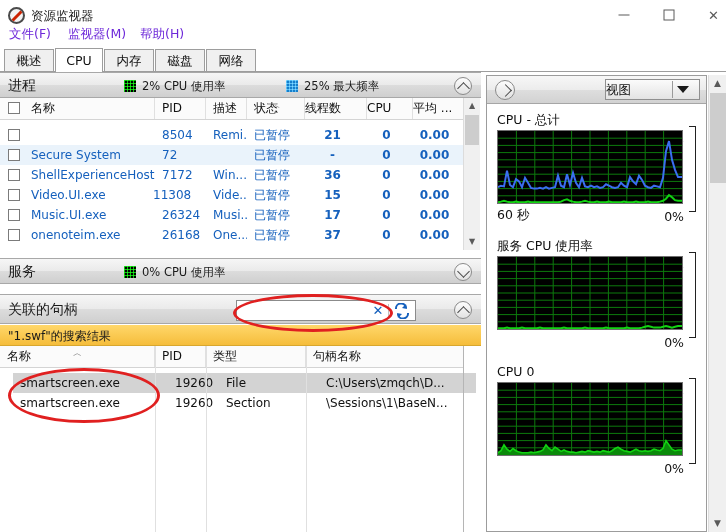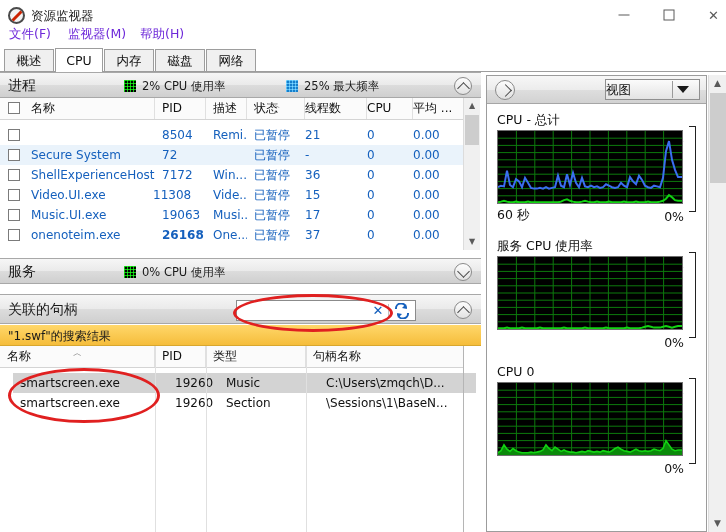--- a/index.html
+++ b/index.html
@@ -81,21 +81,21 @@
   .sortmark{position:absolute;top:-3px;left:50%;margin-left:-4px;font-size:9px;color:#777;}
   .hcheck{position:absolute;left:8px;top:4px;width:12px;height:12px;border:1px solid #7b7b7b;
     background:#fff;box-sizing:border-box;}
   .rowcheck{position:absolute;left:8px;top:4px;width:12px;height:12px;border:1px solid #7b7b7b;
     background:#fff;box-sizing:border-box;}
 
   .trow{position:absolute;left:0;width:463px;height:20px;}
   .trow.alt{background:#eaf3fb;}
   .td{position:absolute;top:0;height:20px;line-height:20px;font-size:12px;color:#1560bd;
     white-space:nowrap;overflow:hidden;box-sizing:border-box;}
-  .td.num{text-align:left;padding-right:7px;}
+  .td.num{text-align:center;padding-right:7px;font-weight:bold;}
   .td.txt{padding-left:7px;}
 
   
   .vscroll{position:absolute;width:17px;background:#f0f0f0;border-left:1px solid #dcdcdc;box-sizing:border-box;}
   .vscroll .arrow{position:absolute;left:0;width:16px;height:16px;color:#5a5a5a;font-size:8px;
     text-align:center;line-height:16px;cursor:default;}
   .vscroll .arrow.top{top:0;}
   .vscroll .arrow.bot{bottom:0;}
   .vscroll .thumb{position:absolute;left:1px;width:14px;background:#cdcdcd;cursor:default;}
 
@@ -256,32 +256,32 @@
         <div class="td txt" style="left:206px;width:41px;">Vide...</div>
         <div class="td txt" style="left:247px;width:58px;">已暂停</div>
         <div class="td num" style="left:305px;width:62px;">15</div>
         <div class="td num" style="left:367px;width:46px;">0</div>
         <div class="td num" style="left:413px;width:50px;">0.00</div>
       </div>
 
       <div class="trow" style="top:107px;">
         <div class="rowcheck"></div>
         <div class="td txt" style="left:24px;width:131px;">Music.UI.exe</div>
-        <div class="td txt" style="left:155px;width:51px;">19063</div>
+        <div class="td txt" style="left:155px;width:51px;">26324</div>
         <div class="td txt" style="left:206px;width:41px;">Musi...</div>
         <div class="td txt" style="left:247px;width:58px;">已暂停</div>
         <div class="td num" style="left:305px;width:62px;">17</div>
         <div class="td num" style="left:367px;width:46px;">0</div>
         <div class="td num" style="left:413px;width:50px;">0.00</div>
       </div>
 
       <div class="trow" style="top:127px;">
         <div class="rowcheck"></div>
         <div class="td txt" style="left:24px;width:131px;">onenoteim.exe</div>
-        <div class="td txt" style="left:155px;width:51px;font-weight:bold;">26168</div>
+        <div class="td txt" style="left:155px;width:51px;">26168</div>
         <div class="td txt" style="left:206px;width:41px;">One...</div>
         <div class="td txt" style="left:247px;width:58px;">已暂停</div>
         <div class="td num" style="left:305px;width:62px;">37</div>
         <div class="td num" style="left:367px;width:46px;">0</div>
         <div class="td num" style="left:413px;width:50px;">0.00</div>
       </div>
 
       <div class="vscroll" style="left:463px;top:0;height:152px;">
         <div class="arrow top">▲</div>
         <div class="thumb" style="top:17px;height:30px;"></div>
@@ -329,21 +329,21 @@
           <span>名称</span>
         </div>
         <div class="th txt" style="left:155px;width:51px;">PID</div>
         <div class="th txt" style="left:306px;width:157px;border-right:none;">句柄名称</div>
         <div class="th txt" style="left:206px;width:100px;">类型</div>
       </div>
 
       <div class="hrow sel" style="top:27px;">
         <div class="hd" style="left:0;width:155px;">smartscreen.exe</div>
         <div class="hd" style="left:155px;width:51px;">19260</div>
-        <div class="hd" style="left:206px;width:100px;">Music</div>
+        <div class="hd" style="left:206px;width:100px;">File</div>
         <div class="hd" style="left:306px;width:157px;">C:\Users\zmqch\D...</div>
       </div>
 
       <div class="hrow" style="top:47px;">
         <div class="hd" style="left:0;width:155px;">smartscreen.exe</div>
         <div class="hd" style="left:155px;width:51px;">19260</div>
         <div class="hd" style="left:206px;width:100px;">Section</div>
         <div class="hd" style="left:306px;width:157px;">\Sessions\1\BaseN...</div>
       </div>
 

